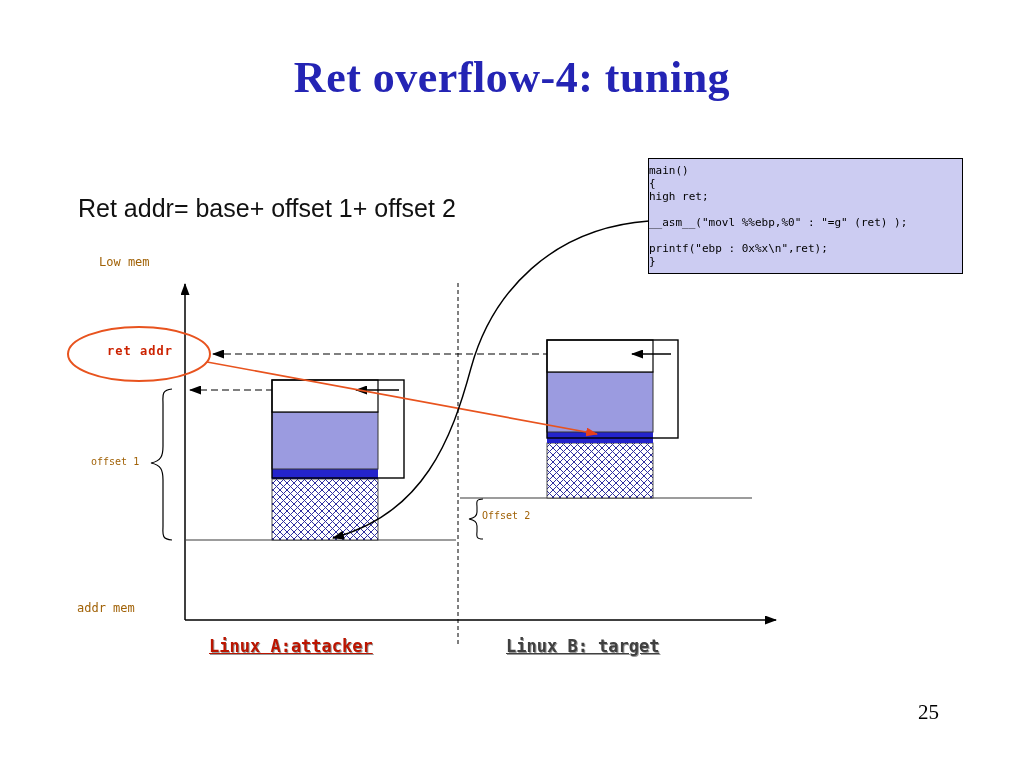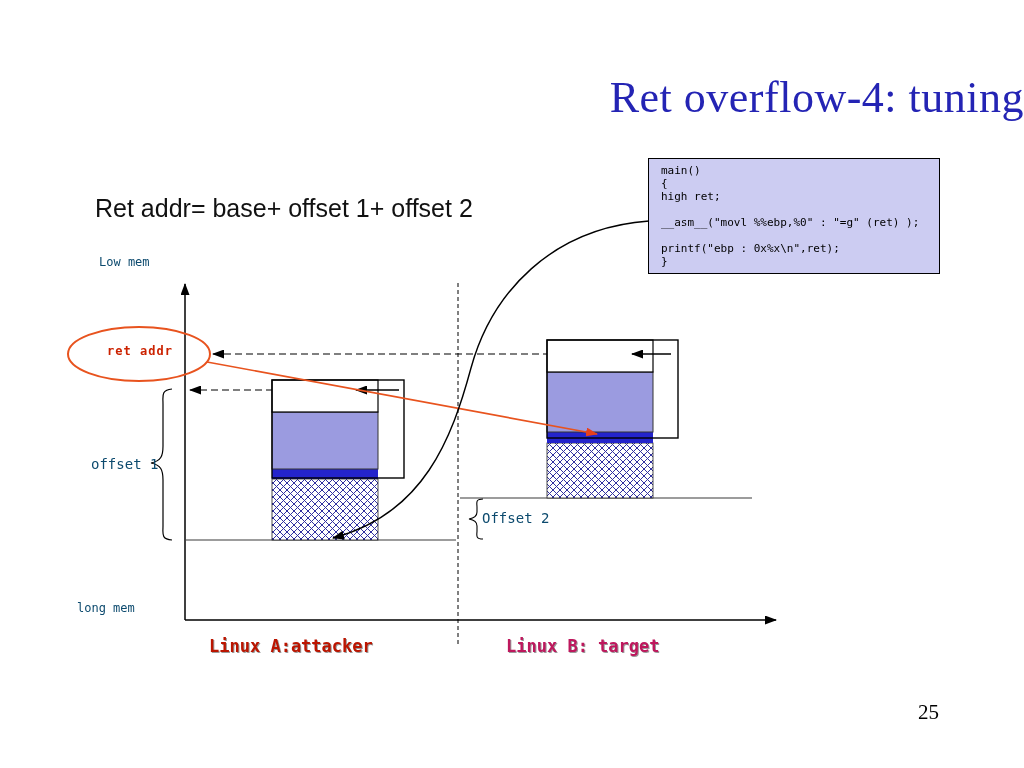--- a/index.html
+++ b/index.html
@@ -1,53 +1,53 @@
 <!DOCTYPE html>
 <html><head>
 <meta charset="utf-8">
 <style>
   * { margin:0; padding:0; box-sizing:border-box; }
   html,body { width:1024px; height:768px; }
   body { background:#ffffff; font-family:"Liberation Sans", sans-serif; position:relative; overflow:hidden; }
   .slide { position:absolute; inset:0; background:#ffffff; }
 
   .title {
-    position:absolute; top:72px; left:0; width:100%;
-    text-align:right; font-family:"Liberation Serif", serif;
-    font-weight:normal; font-size:44px; color:#2424b4; letter-spacing:0.5px;
+    position:absolute; top:52px; left:0; width:100%;
+    text-align:center; font-family:"Liberation Serif", serif;
+    font-weight:bold; font-size:44px; color:#2424b4; letter-spacing:0.5px;
   }
   .formula {
-    position:absolute; left:95px; top:194px;
+    position:absolute; left:78px; top:194px;
     font-size:25px; color:#111111; font-family:"Liberation Sans", sans-serif;
   }
   .code-box {
-    position:absolute; left:648px; top:158px; width:292px;
+    position:absolute; left:648px; top:158px; width:315px;
     background:#ccccf2; border:1px solid #000;
-    padding:5px 12px;
+    padding:5px 0;
     font-family:"DejaVu Sans Mono", monospace; font-size:11px; line-height:13px; color:#000;
   }
   .code-line { height:13px; white-space:pre; }
 
   .label {
     position:absolute; font-family:"DejaVu Sans Mono", monospace;
-    font-size:12px; color:#0c4a6e; white-space:pre;
+    font-size:12px; color:#a16207; white-space:pre;
   }
-  .label-small { font-size:14px; }
+  .label-small { font-size:10px; }
   .ret-addr-label {
     position:absolute; left:86px; top:344px; width:108px; text-align:center;
     font-family:"DejaVu Sans Mono", monospace; font-weight:bold;
     font-size:12px; color:#cc2200; letter-spacing:1px;
   }
   .axis-caption {
     position:absolute; top:636px;
     font-family:"DejaVu Sans Mono", monospace; font-weight:bold; font-size:17px;
-    text-shadow:1px 1px 0 #9a9a9a; white-space:pre;
+    text-decoration:underline; text-shadow:1px 1px 0 #9a9a9a; white-space:pre;
   }
   .linux-a { left:209px; color:#bb1500; }
-  .linux-b { left:506px; color:#be185d; }
+  .linux-b { left:506px; color:#404040; }
   .page-number {
     position:absolute; left:918px; top:700px;
     font-family:Liberation Serif, serif; font-size:21px; color:#000;
   }
   svg.diagram { position:absolute; left:0; top:0; }
 </style>
 </head>
 <body>
 
 <div class="slide">
@@ -116,21 +116,21 @@
              C 475 520, 477 522, 477 526 L 477 531 C 477 535, 475 539, 483 539" fill="none" stroke="#000" stroke-width="1.1"></path>
 
     <ellipse cx="139" cy="354" rx="71" ry="27" fill="none" stroke="#e8531e" stroke-width="2"></ellipse>
 
     <line x1="207" y1="362" x2="597" y2="434" stroke-width="1.6" stroke="#e8531e" marker-end="url(#arrow-red)"></line>
 
     <path d="M 649 221 C 552 228, 492 292, 471 368 C 452 438, 424 514, 333 538" fill="none" stroke="#000" stroke-width="1.4" marker-end="url(#arrow-black)"></path>
   </svg>
 
   <div class="label" style="left:99px; top:255px;">Low mem</div>
-  <div class="label" style="left:77px; top:601px;">long mem</div>
+  <div class="label" style="left:77px; top:601px;">addr mem</div>
   <div class="label label-small" style="left:91px; top:456px;">offset 1</div>
   <div class="label label-small" style="left:482px; top:510px;">Offset 2</div>
   <div class="ret-addr-label">ret addr</div>
 
   <div class="axis-caption linux-a">Linux A:attacker</div>
   <div class="axis-caption linux-b">Linux B: target</div>
 
   <div class="page-number">25</div>
 
 </div>

